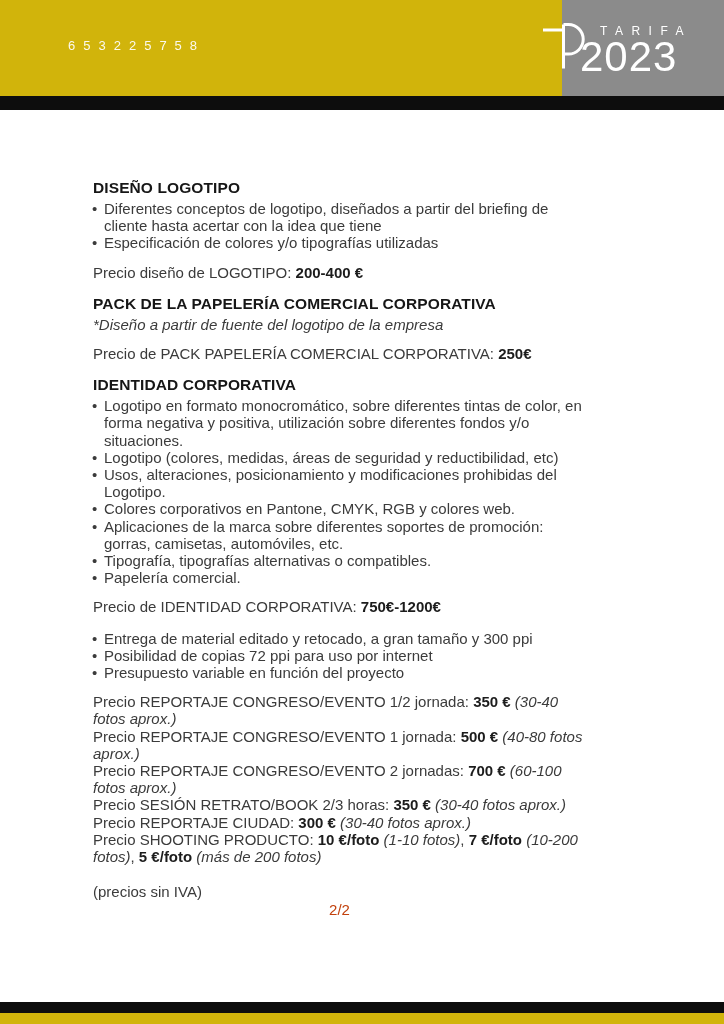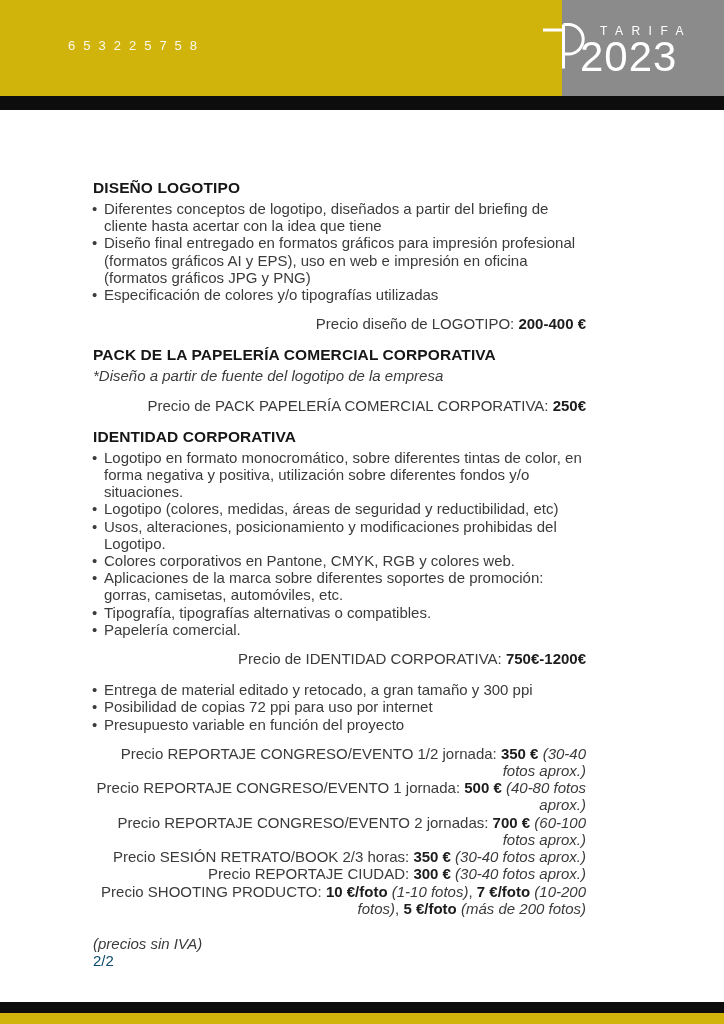--- a/index.html
+++ b/index.html
@@ -44,26 +44,26 @@
   .main { position: absolute; top: 110px; left: 0; width: 608px; padding: 69px 58px 0 57px; margin-left: 36px; }
   .section { margin: 0 0 14px 0; }
   h2 {
     font-size: 15.5px; font-weight: bold; color: #161616;
     line-height: 17px; letter-spacing: .1px; margin: 0 0 4px 0;
   }
   ul { list-style: none; margin: 0; padding: 0; }
   li { position: relative; padding-left: 11px; font-size: 15px; line-height: 17.2px; }
   li::before { content: "\2022"; position: absolute; left: -1px; top: 0; }
   .note { font-size: 15px; line-height: 17.2px; font-style: italic; }
-  .price-block { margin: 12px 0 0 0; text-align: right; }
+  .price-block { margin: 12px 0 0 0; }
   .price-line { font-size: 15px; line-height: 17.2px; }
   .price-line strong { font-weight: bold; color: #1c1c1c; }
   .price-line em { }
-  .footer-note { font-size: 15px; line-height: 17.2px; font-style: italic; margin-top: 18px; }
-  .page-num { font-size: 15px; line-height: 17.2px; text-align: left; margin-top: 0; color: #0c4a6e; }
+  .footer-note { font-size: 15px; line-height: 17.2px; margin-top: 18px; }
+  .page-num { font-size: 15px; line-height: 17.2px; text-align: center; margin-top: 0; color: #c2410c; }
 
   
   .footer-black { position: absolute; left: 0; top: 1002px; width: 724px; height: 11px; background: #0d0d0d; }
   .footer-yellow { position: absolute; left: 0; top: 1013px; width: 724px; height: 11px; background: #d1b40b; }
 </style>
 </head>
 <body>
 
 <div class="page">
 
@@ -78,21 +78,20 @@
     <div class="year">2023</div>
     <div class="bar-black"></div>
   </div>
 
   <div class="main">
 
     <div class="section">
       <h2>DISEÑO LOGOTIPO</h2>
       <ul>
         <li>Diferentes conceptos de logotipo, diseñados a partir del briefing de cliente hasta acertar con la idea que tiene</li>
-        <li>Diseño final entregado en formatos gráficos para impresión profesional (formatos gráficos AI y EPS), uso en web e impresión en oficina (formatos gráficos JPG y PNG)</li>
         <li>Especificación de colores y/o tipografías utilizadas</li>
       </ul>
       <div class="price-block">
         <p class="price-line"><span>Precio diseño de LOGOTIPO: </span><strong>200-400 €</strong></p>
       </div>
     </div>
 
     <div class="section">
       <h2>PACK DE LA PAPELERÍA COMERCIAL CORPORATIVA</h2>
       <p class="note">*Diseño a partir de fuente del logotipo de la empresa</p>

